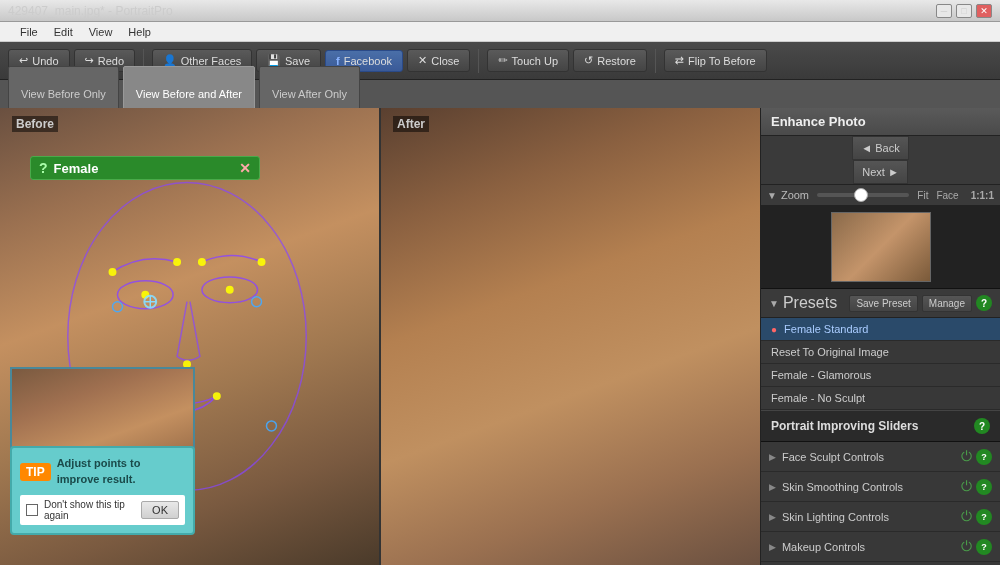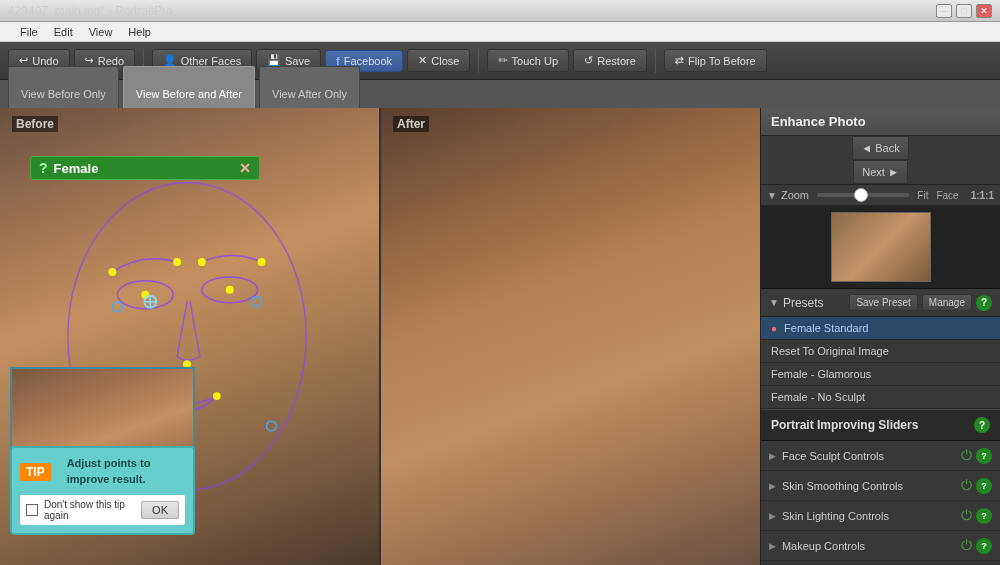--- a/index.html
+++ b/index.html
@@ -39,21 +39,21 @@
     
     #before-panel { background: #2a2a2a; }
 
     
     .female-label { position: absolute; top: 48px; left: 30px; background: #2a8a2a; border: 1px solid #4aaa4a; border-radius: 3px; padding: 3px 8px; color: white; font-size: 13px; font-weight: bold; display: flex; align-items: center; gap: 6px; z-index: 20; width: 230px; }
     .female-label .q-icon { color: #aaffaa; font-size: 14px; }
     .female-label .x-btn { margin-left: auto; color: #ffaaaa; cursor: pointer; font-size: 14px; }
 
     
     .tip-box { position: absolute; bottom: 30px; left: 10px; background: #66cccc; border: 2px solid #44aaaa; border-radius: 4px; padding: 8px; width: 185px; z-index: 20; }
-    .tip-header { display: flex; align-items: center; gap: 16px; margin-bottom: 6px; }
+    .tip-header { display: flex; align-items: center; gap: 6px; margin-bottom: 6px; }
     .tip-badge { background: #ff8800; color: white; font-weight: bold; font-size: 12px; padding: 2px 6px; border-radius: 3px; }
     .tip-text { font-size: 11px; color: #1a4a4a; font-weight: bold; line-height: 1.4; }
     .tip-footer { margin-top: 8px; background: white; border-radius: 2px; padding: 4px 6px; display: flex; align-items: center; gap: 6px; }
     .tip-checkbox { width: 12px; height: 12px; border: 1px solid #666; background: white; display: inline-block; }
     .tip-footer-text { font-size: 10px; color: #333; flex: 1; }
     .tip-ok-btn { background: linear-gradient(to bottom, #e8e8e8, #d0d0d0); border: 1px solid #aaa; padding: 2px 10px; font-size: 11px; color: #333; cursor: pointer; border-radius: 2px; }
 
     
     #after-panel { background: #3a3a3a; }
 
@@ -78,21 +78,21 @@
     .zoom-val { font-size: 10px; color: #aaa; }
 
     
     #thumbnail-area { background: #222; padding: 6px; display: flex; justify-content: center; border-bottom: 1px solid #111; }
     .thumbnail-box { width: 100px; height: 70px; background: #555; border: 1px solid #666; overflow: hidden; position: relative; }
     .thumb-face { width: 100%; height: 100%; background: linear-gradient(135deg, #8a6a4a 0%, #c4946a 50%, #7a5a3a 100%); }
 
     
     #presets-header { display: flex; align-items: center; background: #3a3a3a; padding: 5px 8px; border-bottom: 1px solid #222; gap: 4px; }
     .presets-arrow { color: #aaa; font-size: 10px; }
-    .presets-label { font-size: 12px; color: #ccc; flex: 1; }
+    .presets-label { font-size: 16px; color: #ccc; flex: 1; }
     .presets-save-btn { background: linear-gradient(to bottom, #555, #444); border: 1px solid #333; color: #ccc; font-size: 10px; padding: 2px 6px; cursor: pointer; border-radius: 2px; }
     .presets-manage-btn { background: linear-gradient(to bottom, #555, #444); border: 1px solid #333; color: #ccc; font-size: 10px; padding: 2px 6px; cursor: pointer; border-radius: 2px; }
     .help-btn { width: 16px; height: 16px; border-radius: 50%; background: #228822; color: white; font-size: 10px; display: flex; align-items: center; justify-content: center; cursor: pointer; font-weight: bold; }
 
     
     .preset-item { padding: 5px 10px; font-size: 11px; color: #ccc; border-bottom: 1px solid #2a2a2a; cursor: pointer; background: #383838; }
     .preset-item.active { background: #2a4a6a; color: #aaccff; }
     .preset-item .dot { color: #ff6666; margin-right: 4px; font-size: 10px; }
 
     

